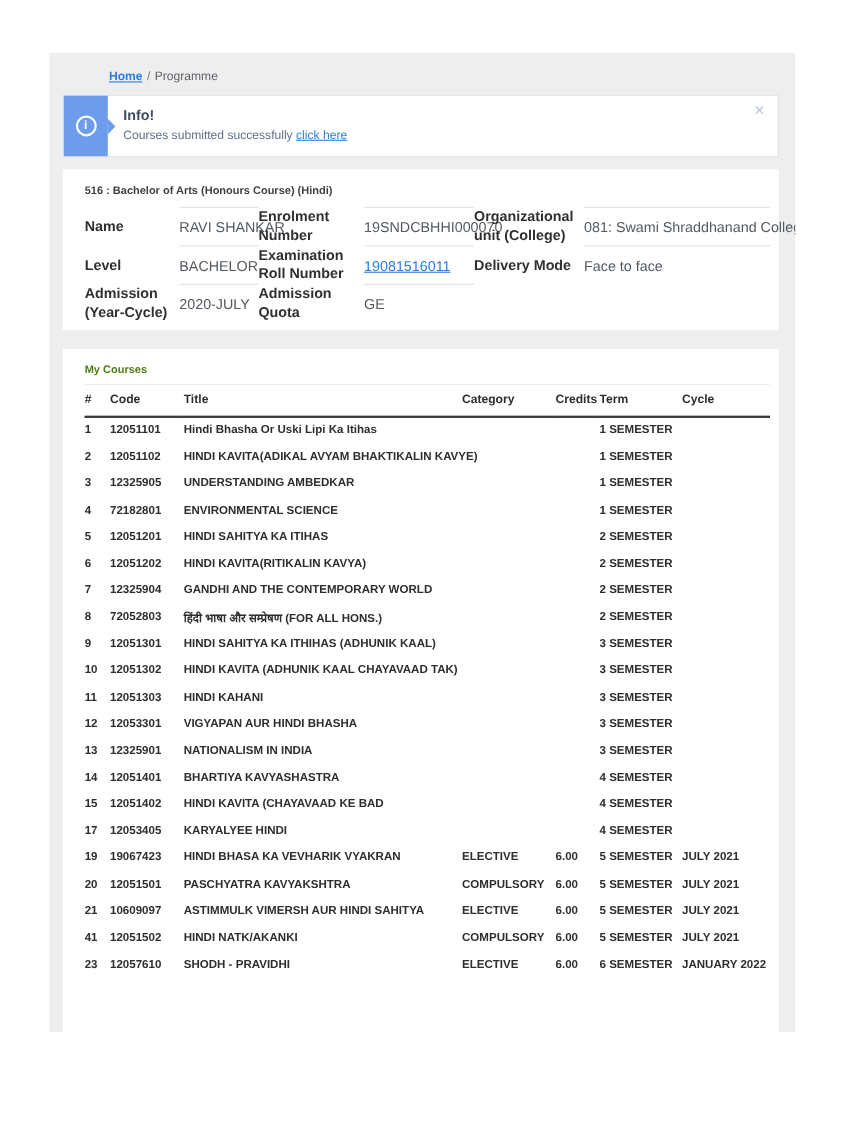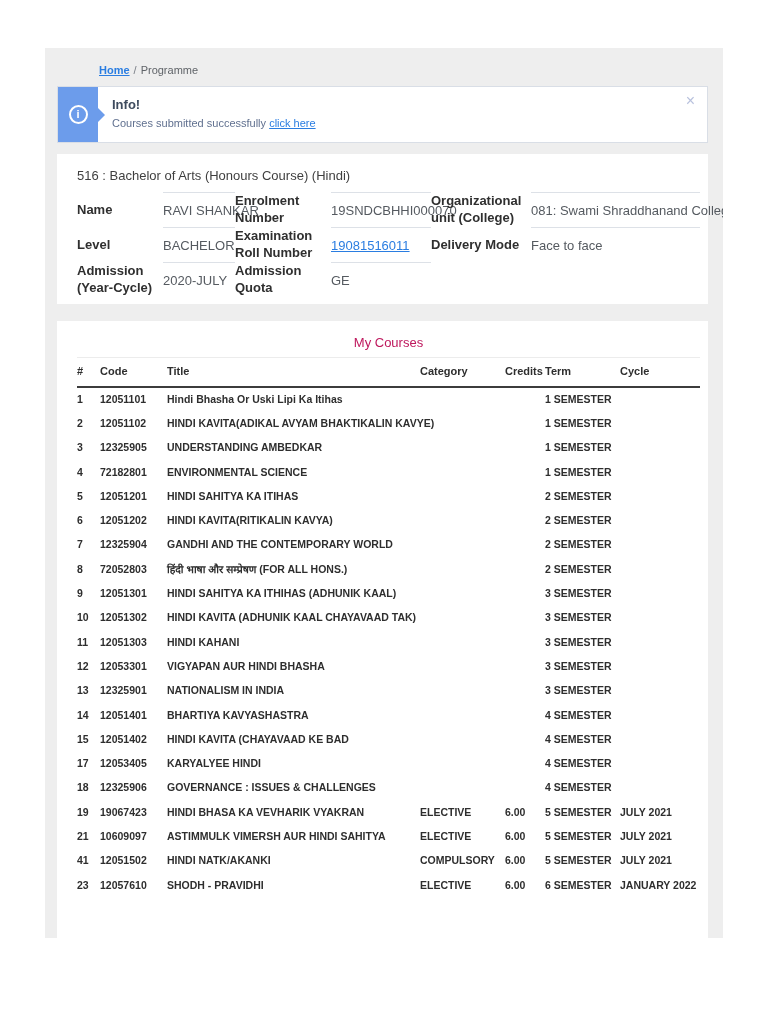--- a/index.html
+++ b/index.html
@@ -32,33 +32,33 @@
                 color:#fff; font-size:11px; font-weight:700; line-height:15px;
                 text-align:center; display:block; }
   .alert-content{ padding:10px 14px 0 14px; flex:1; }
   .alert-title{ font-size:13px; font-weight:700; color:#3e4b5e; margin-bottom:5px; }
   .alert-msg{ font-size:11px; color:#60708f; }
   .alert-msg a{ color:var(--link); text-decoration:underline; }
   .alert-close{ position:absolute; top:6px; right:12px; background:none; border:none;
                 color:#b8c1dd; font-size:16px; line-height:16px; cursor:pointer; }
   
   .card{ background:#fff; }
-  .card-title{ font-size:13px; color:#3f3f3f; }
+  .card-title{ font-size:10px; color:#3f3f3f;font-weight:bold; }
   .detail-card{ padding:14px 8px 6px 20px; margin-bottom:17px; }
   .detail-card .card-title{ margin-bottom:9px; }
   table{ border-collapse:collapse; width:100%; table-layout:fixed; }
   .detail-table{ font-size:13px; }
   .detail-table td{ height:35px; vertical-align:middle; }
   .detail-table td.dlabel{ font-weight:700; color:#2f2f2f; line-height:1.3; padding-right:6px; }
   .detail-table td.dvalue{ color:#555a60; border-top:1px solid #dde1e7;
                            padding-right:10px; white-space:nowrap; }
   .detail-table a{ color:var(--link); text-decoration:underline; }
   
   .courses-card{ padding:14px 8px 0 20px; height:630px; overflow:hidden; }
-  .courses-card .card-title{ margin-bottom:7px; color:#be185d;text-align:center; }
+  .courses-card .card-title{ margin-bottom:7px; color:#4d7c0f; }
   .courses-table{ font-size:10.5px; }
   .courses-table th{ text-align:left; font-size:11px; font-weight:700; color:#2e2e2e;
                      padding:7px 0 9px 0; border-top:1px solid #ececec;
                      border-bottom:2px solid var(--dark-border); }
   .courses-table td{ height:24.3px; font-weight:700; color:#2e2e2e;
                      vertical-align:middle; white-space:nowrap; overflow:visible; }
 </style>
 </head>
 <body>
 
@@ -283,38 +283,38 @@
           <tr>
             <td>17</td>
             <td>12053405</td>
             <td>KARYALYEE HINDI</td>
             <td></td>
             <td></td>
             <td>4 SEMESTER</td>
             <td></td>
           </tr>
           <tr>
-            <td>18</td>
-            <td>12325906</td>
-            <td>GOVERNANCE : ISSUES &amp; CHALLENGES</td>
-            <td></td>
-            <td></td>
-            <td>4 SEMESTER</td>
-            <td></td>
-          </tr>
-          <tr>
             <td>19</td>
             <td>19067423</td>
             <td>HINDI BHASA KA VEVHARIK VYAKRAN</td>
             <td>ELECTIVE</td>
             <td>6.00</td>
             <td>5 SEMESTER</td>
             <td>JULY 2021</td>
           </tr>
           <tr>
+            <td>20</td>
+            <td>12051501</td>
+            <td>PASCHYATRA KAVYAKSHTRA</td>
+            <td>COMPULSORY</td>
+            <td>6.00</td>
+            <td>5 SEMESTER</td>
+            <td>JULY 2021</td>
+          </tr>
+          <tr>
             <td>21</td>
             <td>10609097</td>
             <td>ASTIMMULK VIMERSH AUR HINDI SAHITYA</td>
             <td>ELECTIVE</td>
             <td>6.00</td>
             <td>5 SEMESTER</td>
             <td>JULY 2021</td>
           </tr>
           <tr>
             <td>41</td>

